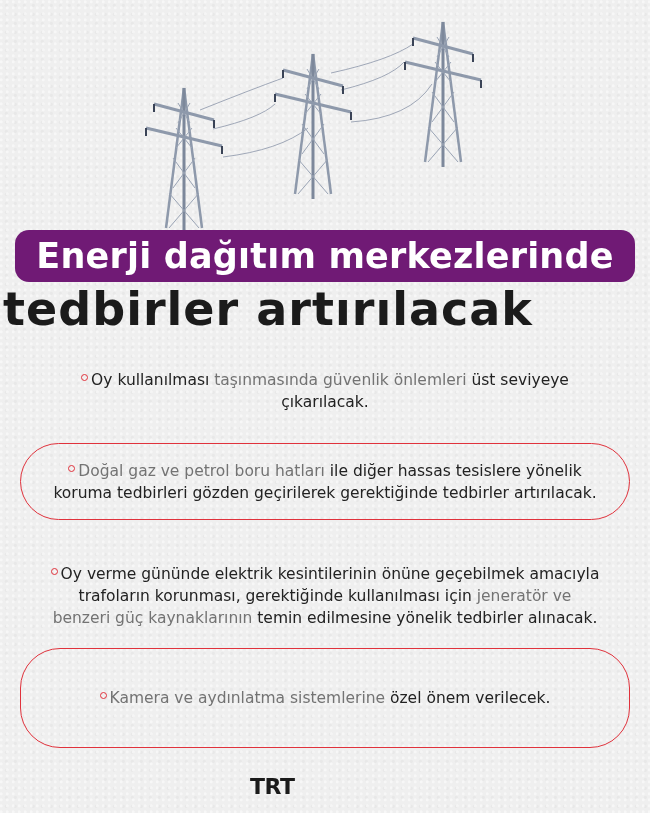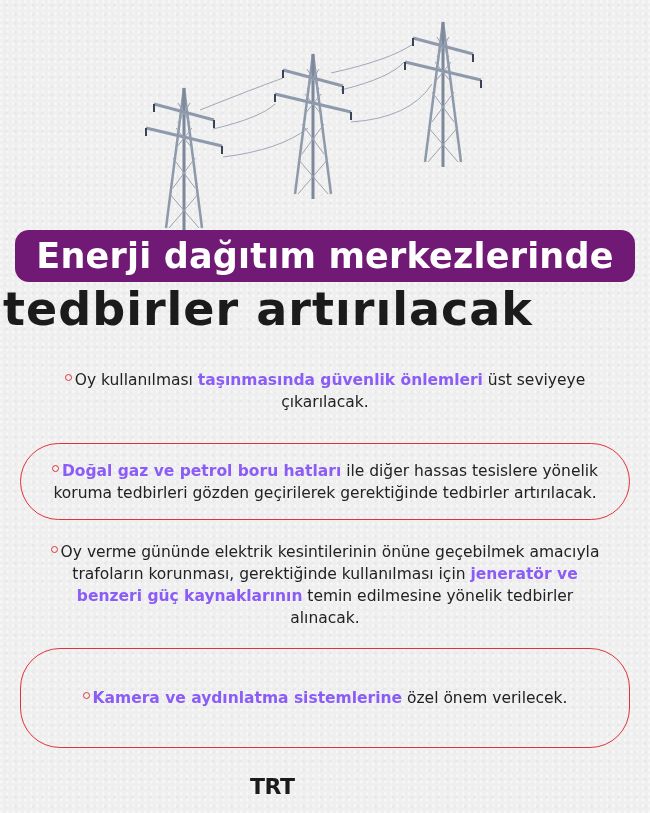--- a/index.html
+++ b/index.html
@@ -29,21 +29,21 @@
     font-weight: bold; font-size: 46px; color: #1b1b1b; letter-spacing: 1px;
     white-space: nowrap;
   }
   .item {
     position: absolute; left: 20px; width: 610px; text-align: center;
     font-size: 15.5px; line-height: 22px; color: #222;
     display: flex; align-items: center; justify-content: center;
     box-sizing: border-box; padding: 0 28px;
   }
   .item p { margin: 0; }
-  .item b { font-weight: bold; color: #8b5cf6; }
+  .item b { font-weight: normal; color: #737373; }
   .item.boxed { border: 1.3px solid #e0323c; border-radius: 40px; }
   .bullet {
     display: inline-block; width: 5px; height: 5px; border: 1.3px solid #e0323c;
     border-radius: 50%; vertical-align: 4px; margin-right: 3px;
   }
   .logo {
     position: absolute; left: 250px; top: 774px; display: flex; align-items: center; gap: 11px;
   }
   .logo-trt { font-weight: bold; font-size: 22px; color: #1b1b1b; letter-spacing: -0.5px; }
   .logo-haber {

